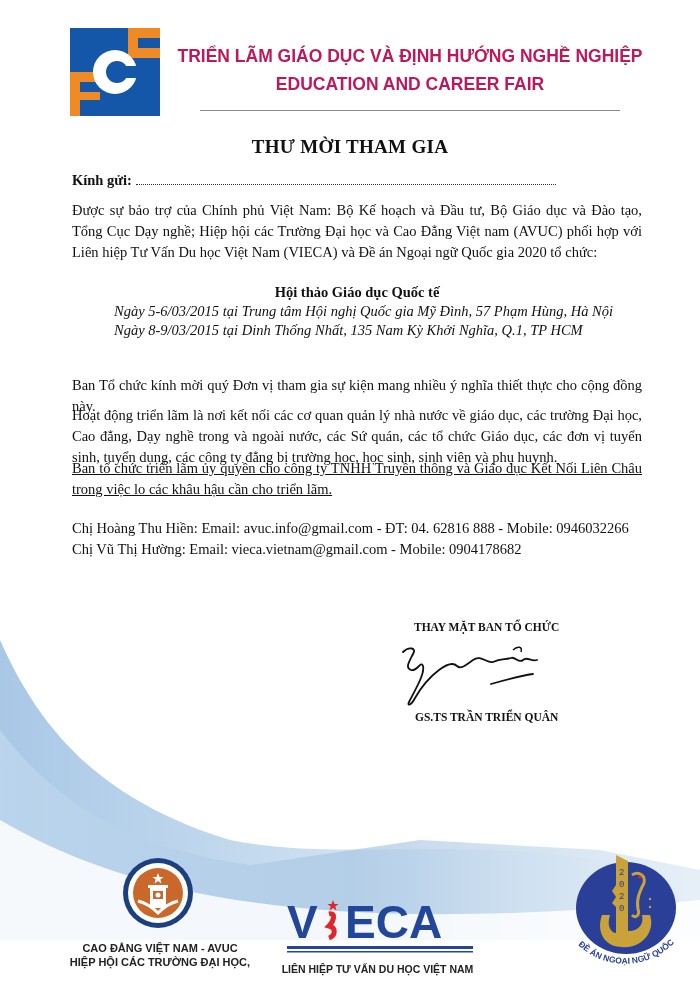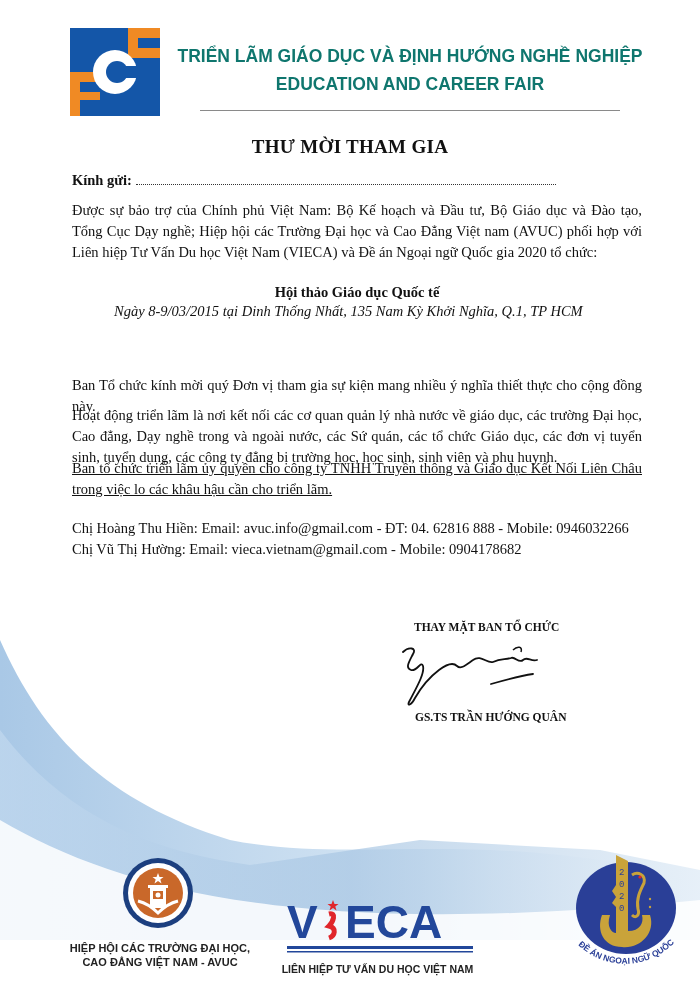--- a/index.html
+++ b/index.html
@@ -7,21 +7,21 @@
       width: 700px; height: 990px; position: relative; overflow: hidden;
       background: #ffffff; color: #111;
       font-family: "Liberation Serif", serif;
     }
     .abs { position: absolute; }
 
     
     .logo { left: 70px; top: 28px; width: 90px; height: 88px; }
     .hdr-title {
       left: 160px; width: 500px; text-align: center;
-      font-family: "Liberation Sans", sans-serif; font-weight: bold; color: #0f766e;
+      font-family: "Liberation Sans", sans-serif; font-weight: bold; color: #be185d;
     }
     .hdr-vn { top: 46px; font-size: 17.5px; letter-spacing: 0px; }
     .hdr-en { top: 74px; font-size: 17.5px; }
     .hdr-rule { left: 200px; top: 110px; width: 420px; height: 1px; background: #8a8a8a; }
 
     .doc-title {
       left: 0; width: 700px; top: 136px; text-align: center;
       font-weight: bold; font-size: 19px; letter-spacing: 0.3px;
     }
 
@@ -106,54 +106,55 @@
 <div class="abs doc-title">THƯ MỜI THAM GIA</div>
 
 <div class="abs greeting">
   <b>Kính gửi:</b><span class="dots"></span>
 </div>
 
 <div class="abs para p1">Được sự bảo trợ của Chính phủ Việt Nam: Bộ Kế hoạch và Đầu tư, Bộ Giáo dục và Đào tạo, Tổng Cục Dạy nghề; Hiệp hội các Trường Đại học và Cao Đẳng Việt nam (AVUC) phối hợp với Liên hiệp Tư Vấn Du học Việt Nam (VIECA) và Đề án Ngoại ngữ Quốc gia 2020 tổ chức:</div>
 
 <div class="abs event">
   <div class="c">Hội thảo Giáo dục Quốc tế</div>
+  <div class="i">Ngày 5-6/03/2015 tại Trung tâm Hội nghị Quốc gia Mỹ Đình, 57 Phạm Hùng, Hà Nội</div>
   <div class="i">Ngày 8-9/03/2015 tại Dinh Thống Nhất, 135 Nam Kỳ Khởi Nghĩa, Q.1, TP HCM</div>
 </div>
 
 <div class="abs para p2">Ban Tổ chức kính mời quý Đơn vị tham gia sự kiện mang nhiều ý nghĩa thiết thực cho cộng đồng này.</div>
 <div class="abs para p3">Hoạt động triển lãm là nơi kết nối các cơ quan quản lý nhà nước về giáo dục, các trường Đại học, Cao đẳng, Dạy nghề trong và ngoài nước, các Sứ quán, các tổ chức Giáo dục, các đơn vị tuyển sinh, tuyển dụng, các công ty đẳng bị trường học, học sinh, sinh viên và phụ huynh.</div>
 <div class="abs para p4">Ban tổ chức triển lãm ủy quyền cho công ty TNHH Truyền thông và Giáo dục Kết Nối Liên Châu trong việc lo các khâu hậu cần cho triển lãm.</div>
 
 <div class="abs contact">
   <div>Chị Hoàng Thu Hiền: Email: avuc.info@gmail.com - ĐT: 04. 62816 888 - Mobile: 0946032266</div>
   <div>Chị Vũ Thị Hường: Email: vieca.vietnam@gmail.com - Mobile: 0904178682</div>
 </div>
 
 <div class="abs sig-head">THAY MẶT BAN TỔ CHỨC</div>
 <svg class="abs sig" viewBox="0 0 160 70">
   <path d="M8 12 C 14 6, 22 8, 18 14 C 14 22, 10 28, 16 30 C 22 32, 26 20, 28 26 C 30 34, 20 50, 14 62 C 12 66, 16 66, 20 58 C 28 44, 36 36, 44 30 C 52 24, 58 22, 62 26 C 66 30, 72 24, 78 20 C 86 14, 92 24, 98 22 C 106 18, 110 20, 116 18 C 120 16, 124 24, 128 20 C 132 16, 136 22, 142 20" fill="none" stroke="#111" stroke-width="1.8" stroke-linecap="round"></path>
   <path d="M118 10 C 122 6, 128 6, 126 12" fill="none" stroke="#111" stroke-width="1.5"></path>
   <path d="M96 44 C 110 40, 124 36, 138 34" fill="none" stroke="#111" stroke-width="1.8" stroke-linecap="round"></path>
 </svg>
-<div class="abs sig-name">GS.TS TRẦN HƯỚNG QUÂN</div>
+<div class="abs sig-name">GS.TS TRẦN TRIỂN QUÂN</div>
 
 <svg class="abs avuc-logo" viewBox="0 0 72 72">
   <circle cx="36" cy="36" r="35" fill="#1c3f7f"></circle>
   <circle cx="36" cy="36" r="30" fill="#ffffff"></circle>
   <circle cx="36" cy="36" r="25" fill="#c9682a"></circle>
   <polygon points="36,16 37.5,20 41.5,20 38.3,22.5 39.5,26.5 36,24 32.5,26.5 33.7,22.5 30.5,20 34.5,20" fill="#ffffff"></polygon>
   <rect x="26" y="28" width="20" height="3" fill="#ffffff"></rect>
   <rect x="28" y="31" width="16" height="20" fill="#ffffff"></rect>
   <rect x="31" y="34" width="10" height="8" fill="#c9682a"></rect>
   <circle cx="36" cy="38" r="2.5" fill="#ffffff"></circle>
   <path d="M16 44 C 24 46, 30 50, 36 56 C 42 50, 48 46, 56 44" fill="none" stroke="#ffffff" stroke-width="3"></path>
 </svg>
 <div class="abs avuc-cap">
+  <div>CAO ĐẲNG VIỆT NAM - AVUC</div>
   <div>HIỆP HỘI CÁC TRƯỜNG ĐẠI HỌC,</div>
-  <div>CAO ĐẲNG VIỆT NAM - AVUC</div>
 </div>
 
 <svg class="abs vieca-logo" viewBox="0 0 190 62">
   <text x="2" y="44" font-family="Liberation Sans, sans-serif" font-weight="bold" font-size="46" fill="#22479a">V</text>
   <path d="M44 20 C 52 18, 48 28, 44 32 C 52 34, 50 42, 44 44" fill="none" stroke="#e0262b" stroke-width="5"></path>
   <polygon points="48,6 49.5,10 53.5,10 50.3,12.5 51.5,16.5 48,14 44.5,16.5 45.7,12.5 42.5,10 46.5,10" fill="#e0262b"></polygon>
   <text x="60" y="44" font-family="Liberation Sans, sans-serif" font-weight="bold" font-size="46" fill="#22479a">ECA</text>
   <rect x="2" y="52" width="186" height="3" fill="#22479a"></rect>
   <rect x="2" y="57" width="186" height="1.5" fill="#22479a"></rect>
 </svg>

